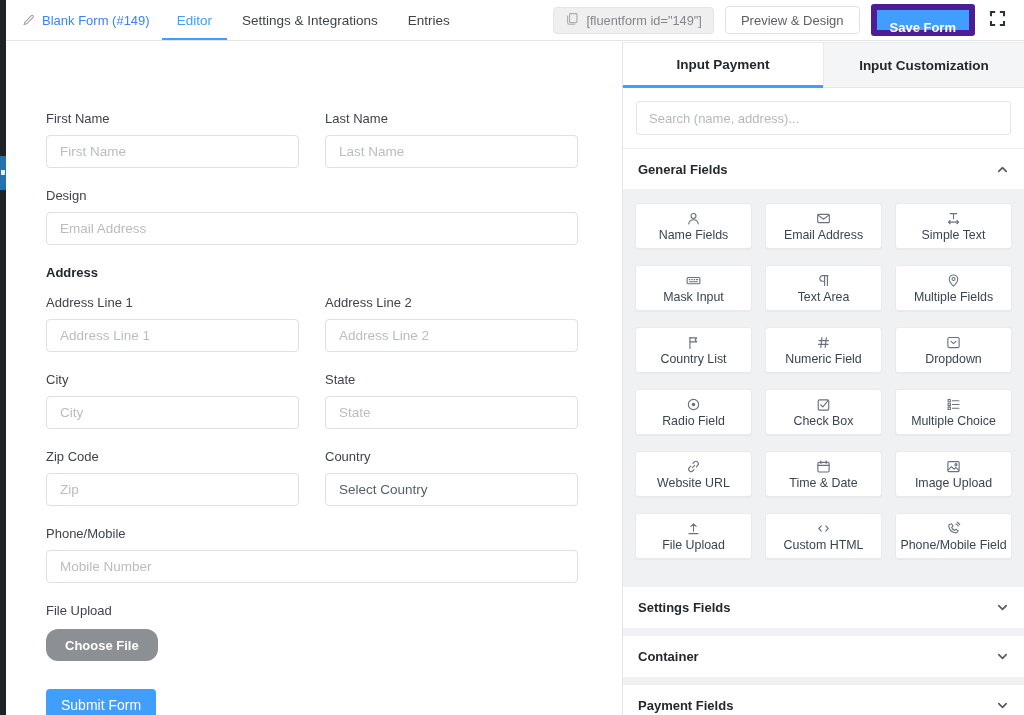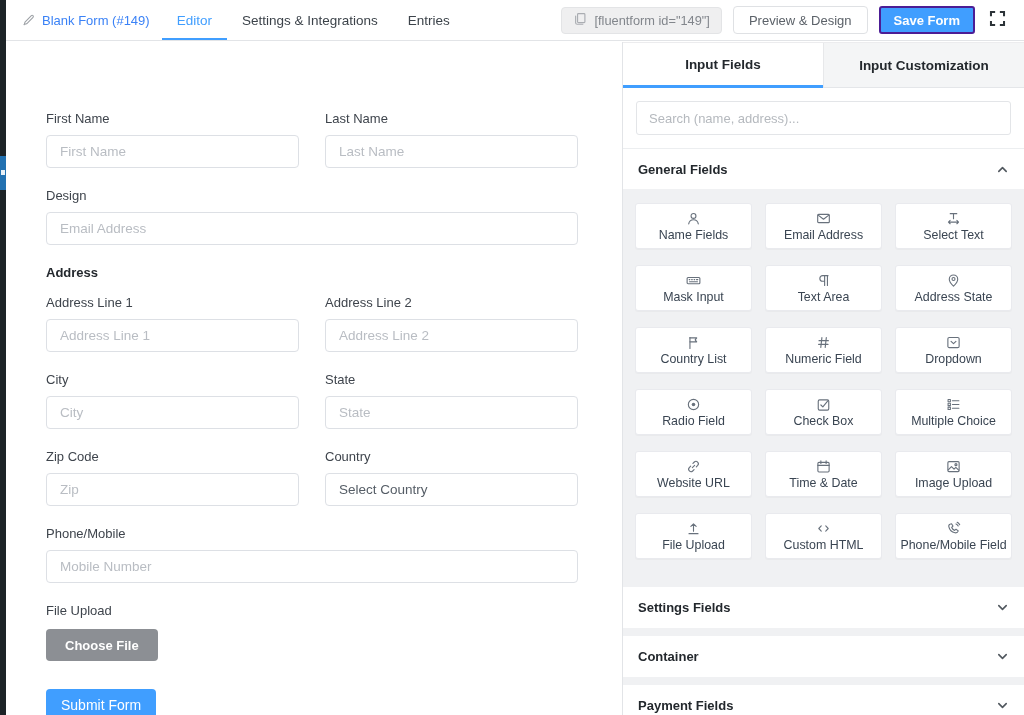--- a/index.html
+++ b/index.html
@@ -21,38 +21,38 @@
     color:#3b82f6; font-size:13px; cursor:pointer; }
   .form-title svg { display:block; }
   .nav-tab { display:flex; align-items:center; padding:0 15px; margin-top:2px; font-size:13.5px;
     color:#3c434a; border-bottom:2px solid transparent; cursor:pointer; }
   .nav-tab.active { color:#409eff; border-bottom-color:#409eff; }
   .hdr-right { margin-left:auto; display:flex; align-items:center; gap:11px; padding-right:15px; }
   .shortcode-chip { display:flex; align-items:center; gap:7px; height:27px; padding:0 11px;
     background:#efeff0; border:1px solid #e3e4e6; border-radius:4px; color:#82868c; font-size:12.8px; cursor:pointer; }
   .btn-outline { height:28px; padding:0 15px; background:#fff; border:1px solid #dfe1e4;
     border-radius:4px; color:#5c6269; font-size:13px; cursor:pointer; font-family:inherit; }
-  .btn-primary { height:28px; padding:4px 13px; background:#409eff; border:2px solid #4c1d95;
+  .btn-primary { height:28px; padding:10px 13px; background:#409eff; border:6px solid #4c1d95;
     border-radius:3px; color:#fff; font-size:13px; font-weight:bold; cursor:pointer; font-family:inherit; }
   .fullscreen-btn { background:none; border:none; cursor:pointer; display:flex; align-items:center; padding:2px; }
 
   
   #canvas { position:absolute; left:6px; top:42px; width:616px; bottom:0; background:#fff;
     padding:69px 0 0 40px; overflow:hidden; }
   .ff-row { display:grid; grid-template-columns:1fr 1fr; column-gap:26px; width:532px; margin-bottom:20px; }
   .ff-field { width:532px; margin-bottom:20px; }
   .ff-label { display:block; font-size:13px; color:#3e444c; margin-bottom:9px; }
   .ff-input { width:100%; height:33px; border:1px solid #dde0e5; border-radius:4px; background:#fff;
     padding:0 13px; font-size:13.5px; color:#3c434a; font-family:inherit; }
   .ff-input::placeholder { color:#b9bdc3; opacity:1; }
   .ff-select { width:100%; height:33px; border:1px solid #dde0e5; border-radius:4px; background:#fff;
     padding:0 13px; font-size:13.5px; color:#555d66; display:flex; align-items:center; cursor:pointer; }
   .ff-section-title { font-size:13px; font-weight:bold; color:#23282d; margin:0 0 15px 0; }
   .choose-file-btn { margin-top:1px; height:32px; padding:0 19px; background:#8c8f94; border:none;
-    border-radius:4px; color:#fff; font-size:13px; font-weight:bold; cursor:pointer; font-family:inherit; }
+    border-radius:12px; color:#fff; font-size:13px; font-weight:bold; cursor:pointer; font-family:inherit; }
   .submit-btn { margin-top:28px; height:32px; padding:0 15px; background:#409eff; border:none;
     border-radius:4px; color:#fff; font-size:14px; cursor:pointer; font-family:inherit; }
   .file-field { margin-bottom:0; }
   .file-field .ff-label { margin-bottom:10px; }
 
   
   #panel { position:absolute; left:622px; right:0; top:42px; bottom:0; background:#f0f1f3;
     border-left:1px solid #e2e4e7; overflow:hidden; }
   .panel-tabs { display:flex; height:46px; border-top:1px solid #ececee; }
   .panel-tab { flex:1; display:flex; align-items:center; justify-content:center; font-size:13.5px;
@@ -189,21 +189,21 @@
     <label class="ff-label">File Upload</label>
     <button class="choose-file-btn">Choose File</button>
   </div>
 
   <button class="submit-btn">Submit Form</button>
 </main>
 
 <aside id="panel">
   <div class="panel-tabs">
     <div class="panel-tab active">
-      <span>Input Fields</span>
+      <span>Input Payment</span>
     </div>
     <div class="panel-tab">
       <span>Input Customization</span>
     </div>
   </div>
 
   <div class="search-wrap">
     <input class="search-input" placeholder="Search (name, address)..." style="">
   </div>
 
@@ -235,21 +235,21 @@
         </span>
       <span class="fc-label">Email Address</span>
     </div>
     <div class="field-card">
       <span class="fc-icon">
           <svg width="15" height="15" viewBox="0 0 16 16" fill="none" stroke="currentColor" stroke-width="1.2" stroke-linecap="round" stroke-linejoin="round">
             <path d="M4.5 2.8h7M8 2.8v5.4"></path>
             <path d="M2.6 11.8h10.8M4.4 10 2.6 11.8l1.8 1.8M11.6 10l1.8 1.8-1.8 1.8"></path>
           </svg>
         </span>
-      <span class="fc-label">Select Text</span>
+      <span class="fc-label">Simple Text</span>
     </div>
     <div class="field-card">
       <span class="fc-icon">
           <svg width="15" height="15" viewBox="0 0 16 16" fill="none" stroke="currentColor" stroke-width="1.2" stroke-linecap="round" stroke-linejoin="round">
             <rect x="1.2" y="4.8" width="13.6" height="6.6" rx="1"></rect>
             <path d="M3.4 7h.7M6 7h.7M8.6 7h.7M11.2 7h1.4M3.8 9.3h8.4"></path>
           </svg>
         </span>
       <span class="fc-label">Mask Input</span>
     </div>
@@ -261,21 +261,21 @@
         </span>
       <span class="fc-label">Text Area</span>
     </div>
     <div class="field-card">
       <span class="fc-icon">
           <svg width="15" height="15" viewBox="0 0 16 16" fill="none" stroke="currentColor" stroke-width="1.2" stroke-linecap="round" stroke-linejoin="round">
             <path d="M8 14.1S3.5 9.6 3.5 6.6a4.5 4.5 0 1 1 9 0c0 3-4.5 7.5-4.5 7.5Z"></path>
             <circle cx="8" cy="6.4" r="1.6"></circle>
           </svg>
         </span>
-      <span class="fc-label">Address State</span>
+      <span class="fc-label">Multiple Fields</span>
     </div>
     <div class="field-card">
       <span class="fc-icon">
           <svg width="15" height="15" viewBox="0 0 16 16" fill="none" stroke="currentColor" stroke-width="1.2" stroke-linecap="round" stroke-linejoin="round">
             <path d="M4.2 14.4V2.6"></path>
             <path d="M4.2 3.1h7.2l-1.6 2.1 1.6 2.1H4.2"></path>
           </svg>
         </span>
       <span class="fc-label">Country List</span>
     </div>

